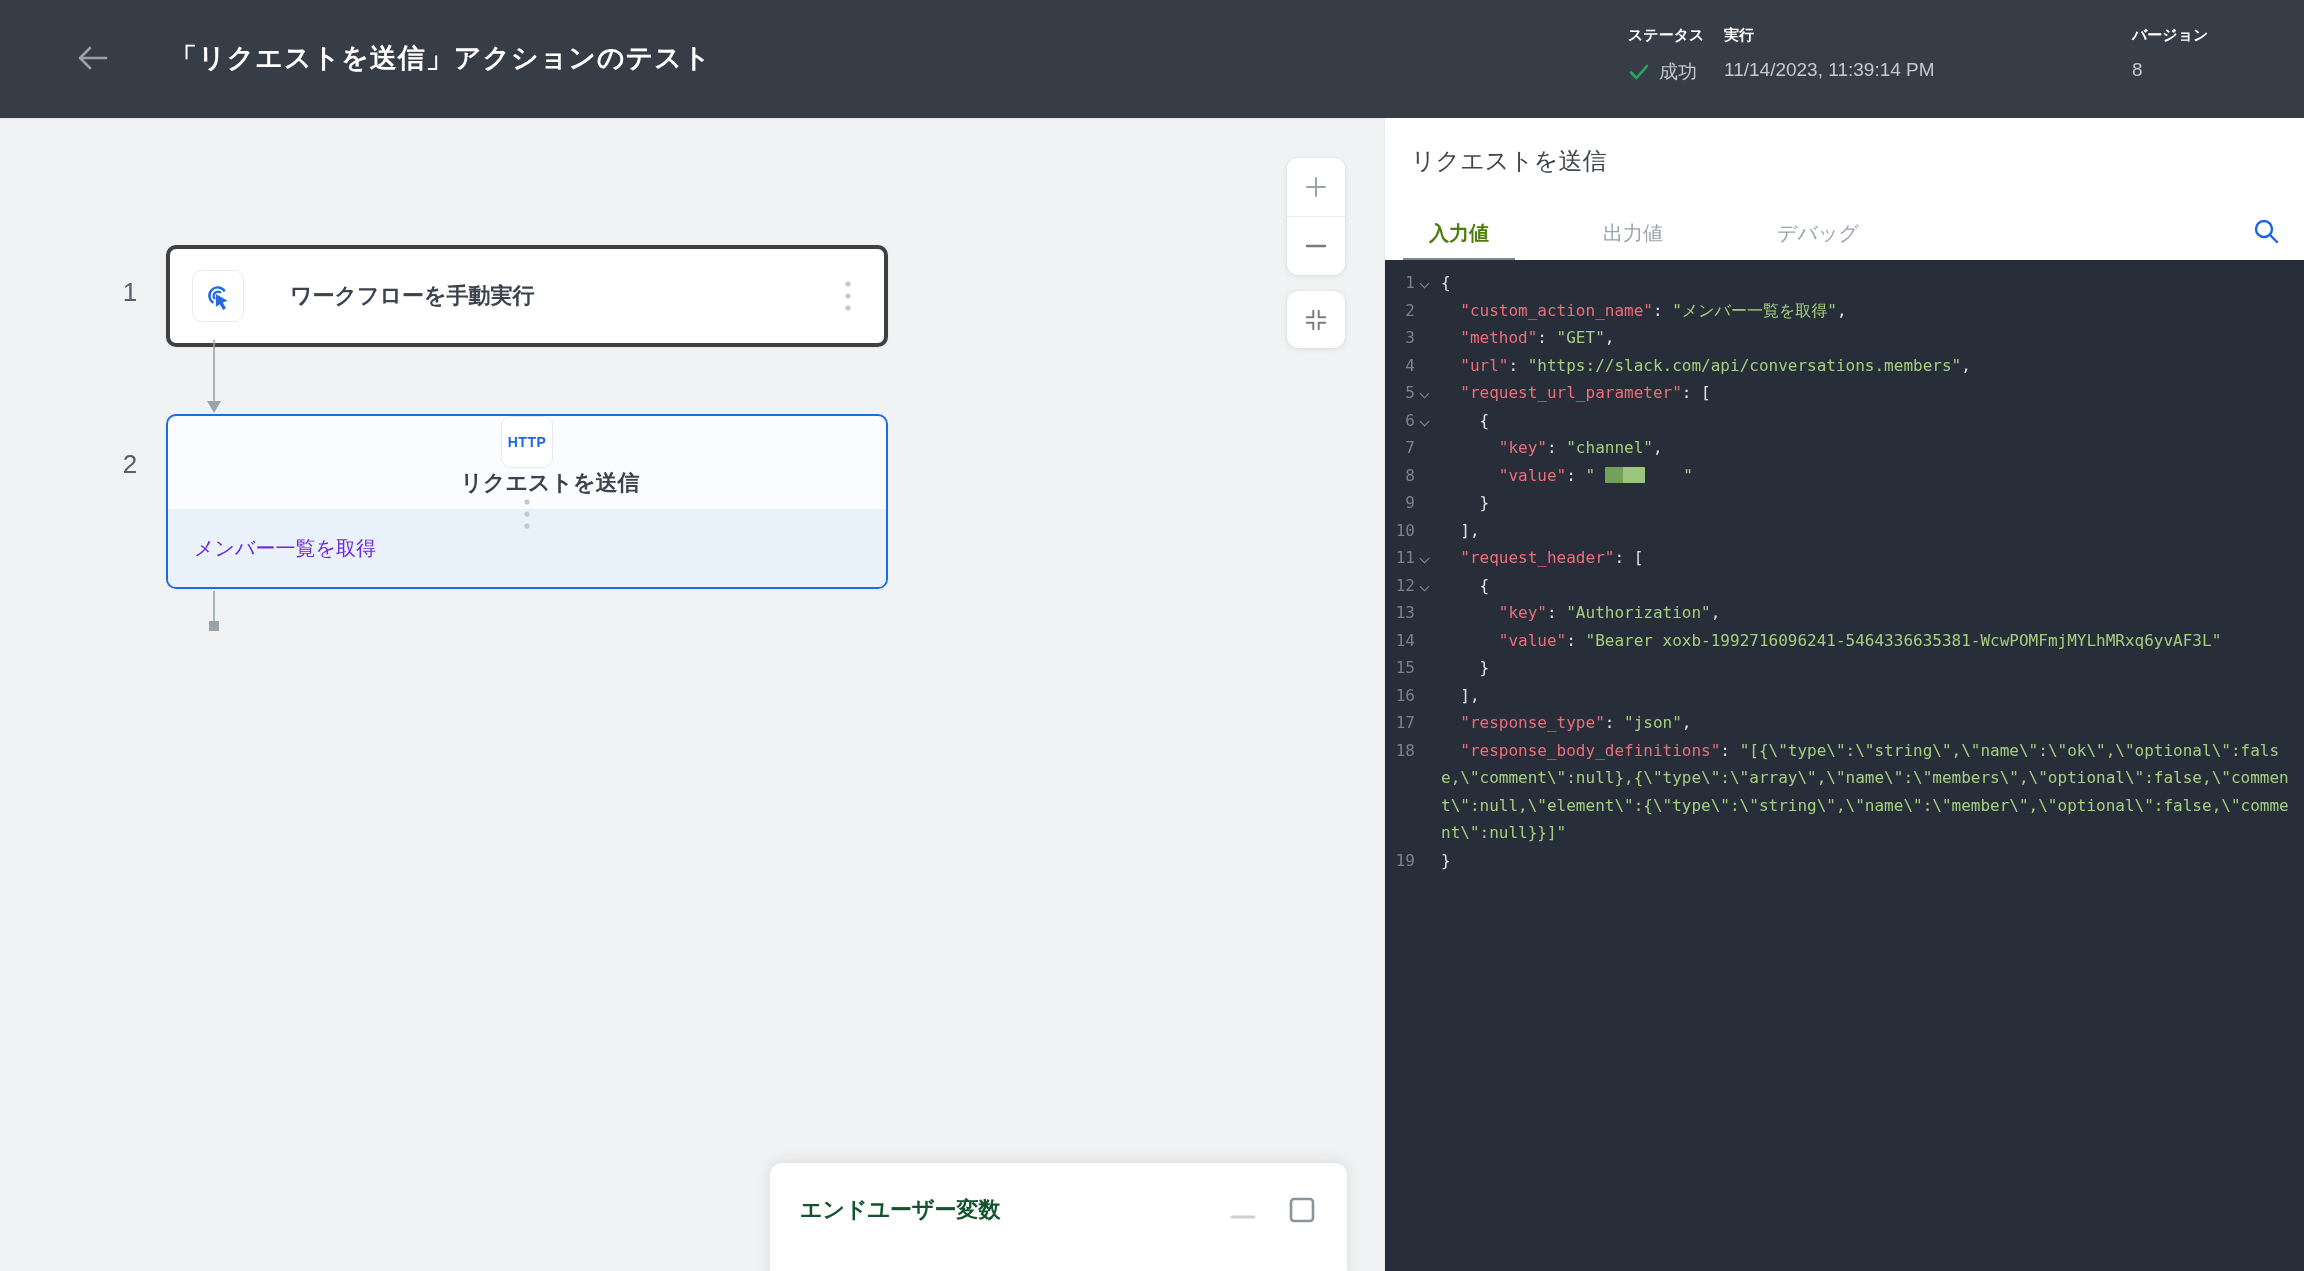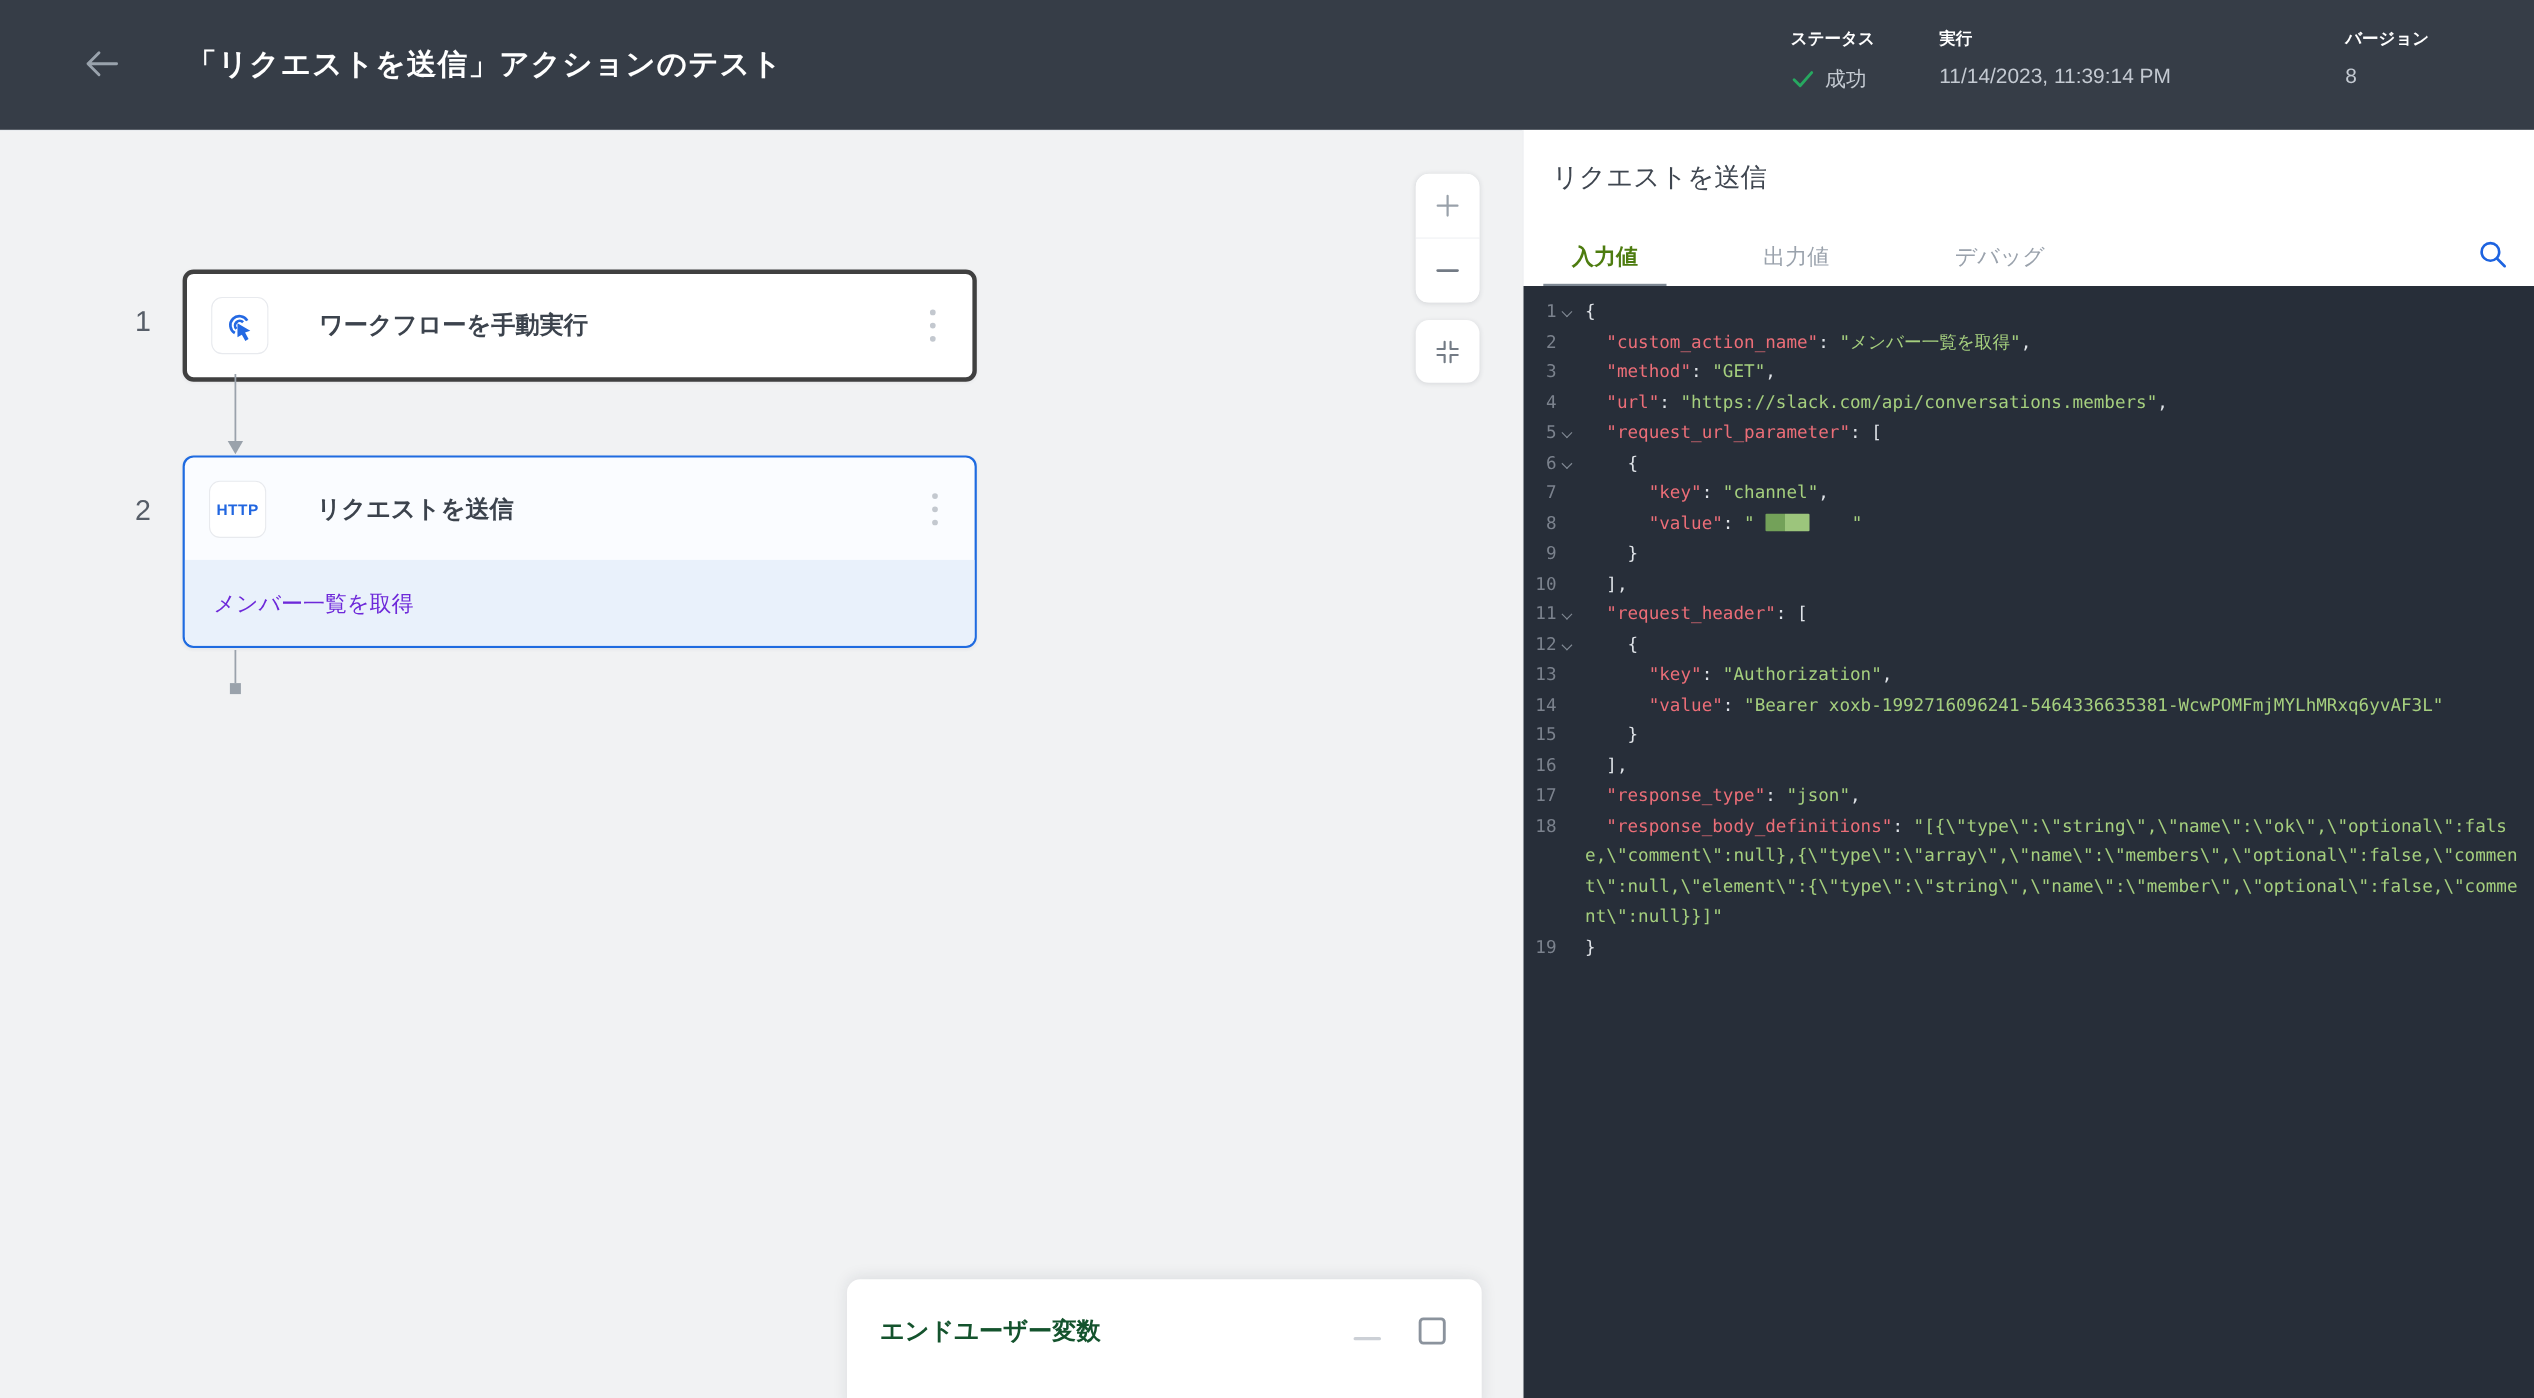--- a/index.html
+++ b/index.html
@@ -7,33 +7,33 @@
   body { font-family:"Liberation Sans","DejaVu Sans",sans-serif; background:#f1f2f3; position:relative; }
 
   
   .topbar { position:absolute; left:0; top:0; width:2304px; height:118px; background:#363d47; z-index:5; }
   .back-btn { position:absolute; left:72px; top:41px; width:40px; height:36px; background:none; border:none; cursor:pointer; }
   .page-title { position:absolute; left:170px; top:40px; color:#ffffff; font-size:27px; font-weight:bold; letter-spacing:1px; }
   .hmeta { position:absolute; top:26px; }
   .hmeta .lbl { color:#ffffff; font-size:15px; font-weight:bold; margin-bottom:14px; }
   .hmeta .val { color:#c4cad2; font-size:19px; display:flex; align-items:center; gap:9px; }
   #meta-status { left:1628px; }
-  #meta-run    { left:1763px; }
+  #meta-run    { left:1724px; }
   #meta-ver    { left:2132px; }
 
   
   .canvas { position:absolute; left:0; top:118px; width:1384px; height:1153px; background:#f1f2f3; border-top:1px solid #e7eaee; }
   .step-num { position:absolute; width:34px; text-align:center; color:#575e68; font-size:26px; }
   .card { position:absolute; left:166px; width:722px; background:#ffffff; border:4px solid #404040; border-radius:10px; box-shadow:0 1px 3px rgba(30,41,59,.05); }
   .card-row { display:flex; align-items:center; height:94px; padding:0 22px; }
   .icon-tile { width:52px; height:52px; background:#ffffff; border:1px solid #e8eaee; border-radius:10px; display:flex; align-items:center; justify-content:center; flex:0 0 auto; }
   .step-title { font-size:22px; color:#3c434d; font-weight:bold; margin-left:46px; flex:1; }
   .dots-btn { background:none; border:none; cursor:pointer; width:28px; height:40px; display:flex; align-items:center; justify-content:center; }
   #card2 { top:295px; border:2px solid #1f6be0; background:#fafcff; overflow:hidden; }
-  #card2 .card-row { height:93px; }
+  #card2 .card-row { height:93px;flex-direction:column; }
   .card-sub { height:78px; background:#e9f1fb; display:flex; align-items:center; padding:0 26px; font-size:20px; color:#6d28d9; }
   .http-badge { font-size:14px; font-weight:bold; color:#2166e0; letter-spacing:.5px; }
 
   .connector { position:absolute; pointer-events:none; }
 
   
   .zoomgrp { position:absolute; left:1287px; top:39px; width:58px; background:#fff; border-radius:12px; box-shadow:0 1px 5px rgba(31,41,55,.12); overflow:hidden; }
   .zbtn { width:58px; height:58px; background:#fff; border:none; display:flex; align-items:center; justify-content:center; cursor:pointer; }
   .zdiv { height:1px; background:#eceef1; }
   .fitbtn { position:absolute; left:1287px; top:172px; width:58px; height:57px; background:#fff; border:none; border-radius:12px; box-shadow:0 1px 5px rgba(31,41,55,.12); display:flex; align-items:center; justify-content:center; cursor:pointer; }

